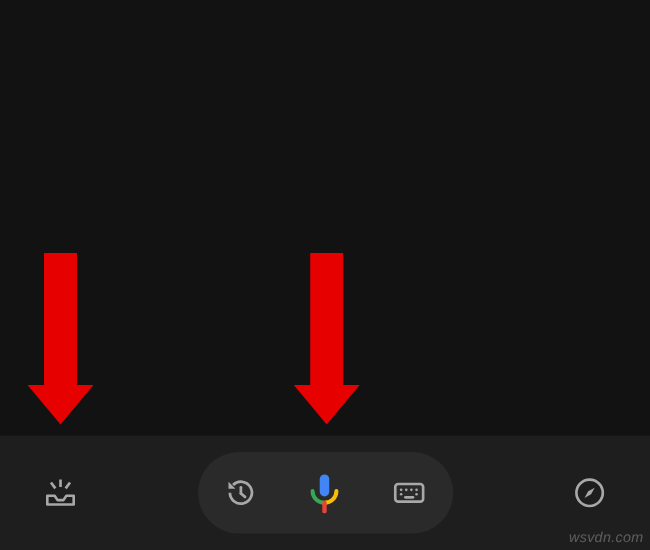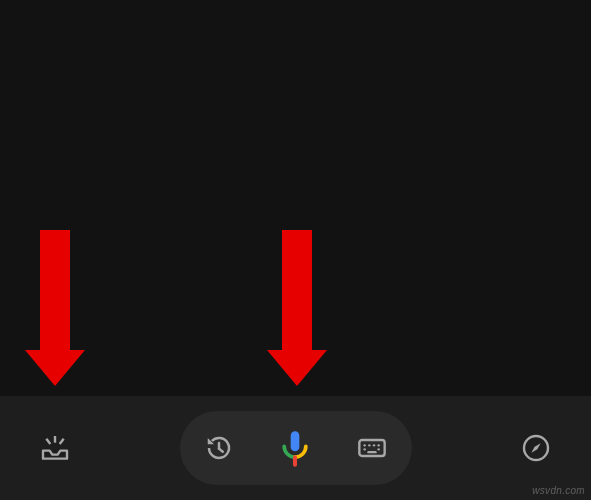--- a/index.html
+++ b/index.html
@@ -74,21 +74,21 @@
     width: 0;
     height: 0;
     border-left: 30px solid transparent;
     border-right: 30px solid transparent;
     border-top: 36px solid #e60000;
   }
   .watermark {
     position: absolute;
     right: 6px;
     bottom: 4px;
-    font-size: 10px;
+    font-size: 13px;
     color: rgba(255,255,255,0.28);
     font-style: italic;
     letter-spacing: 0.3px;
   }
 </style>
 </head>
 <body>
 
 <div class="arrow" style="left:40px; top:230px;">
   <div class="shaft"></div>

